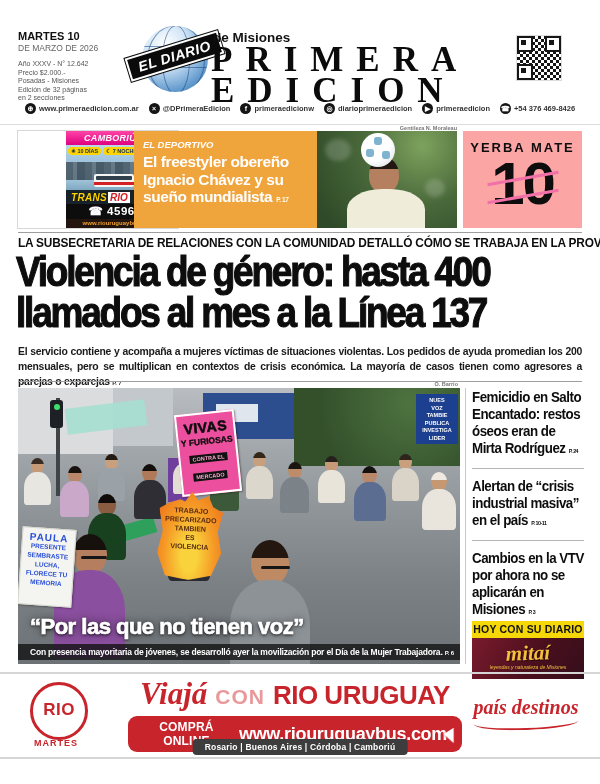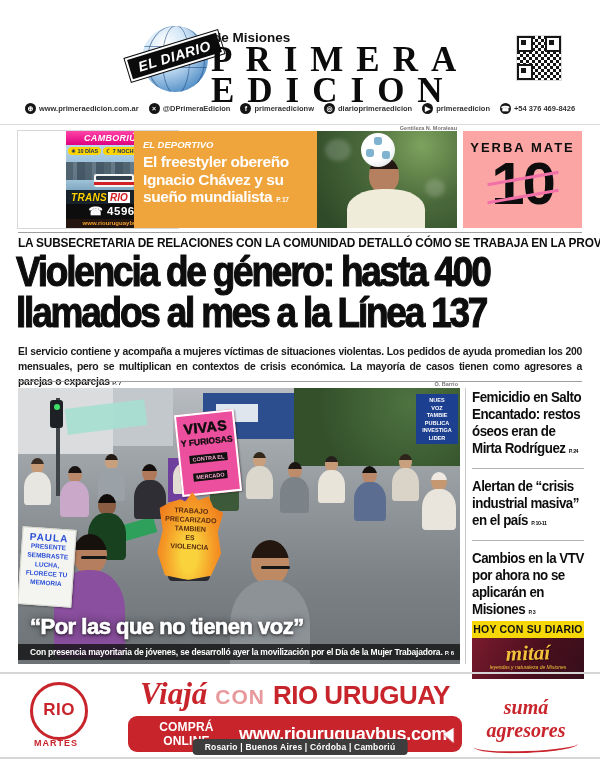--- a/index.html
+++ b/index.html
@@ -169,20 +169,31 @@
   .suma-swoosh{margin:2px auto 0;width:104px;height:7px;border-bottom:2.5px solid #c8242b;
                border-radius:0 0 60% 60%/0 0 100% 100%;transform:rotate(-2deg);}
   .cities{position:absolute;left:300px;top:739px;transform:translateX(-50%);background:#3d3d3d;color:#fff;
           font-size:8.5px;font-weight:bold;border-radius:4px;padding:3px 12px;white-space:nowrap;letter-spacing:.2px;}
 </style>
 </head>
 <body>
 
 <div id="page">
 
+  <div class="dateblock">
+    <div class="date1">MARTES 10</div>
+    <div class="date2">DE MARZO DE 2026</div>
+    <div class="metas">
+      <div>Año XXXV - N° 12.642</div>
+      <div>Precio $2.000.-</div>
+      <div>Posadas - Misiones</div>
+      <div>Edición de 32 páginas</div>
+      <div>en 2 secciones</div>
+    </div>
+  </div>
 
   <div class="globe">
     <i class="gm1"></i>
     <i class="gm2"></i>
     <i class="gl1"></i>
     <i class="gl2"></i>
   </div>
   <div class="stamp">EL DIARIO</div>
   <div class="demisiones">de Misiones</div>
   <div class="logotitle">
@@ -376,19 +387,19 @@
       <span class="conw">CON</span>
       <span class="brandw">RIO URUGUAY</span>
     </div>
     <div class="pill">
       <span class="pill-label">COMPRÁ ONLINE</span>
       <span class="pill-url">www.riouruguaybus.com</span>
     </div>
     <div class="cursor"></div>
   </div>
   <div class="suma">
-    <span>sumá agresores</span>
+    <span>país destinos</span>
     <div class="suma-swoosh"></div>
   </div>
   <div class="cities">Rosario  |  Buenos Aires  |  Córdoba  |  Camboriú</div>
   <div class="bot-line2"></div>
 
 </div>
 
 </body></html>

